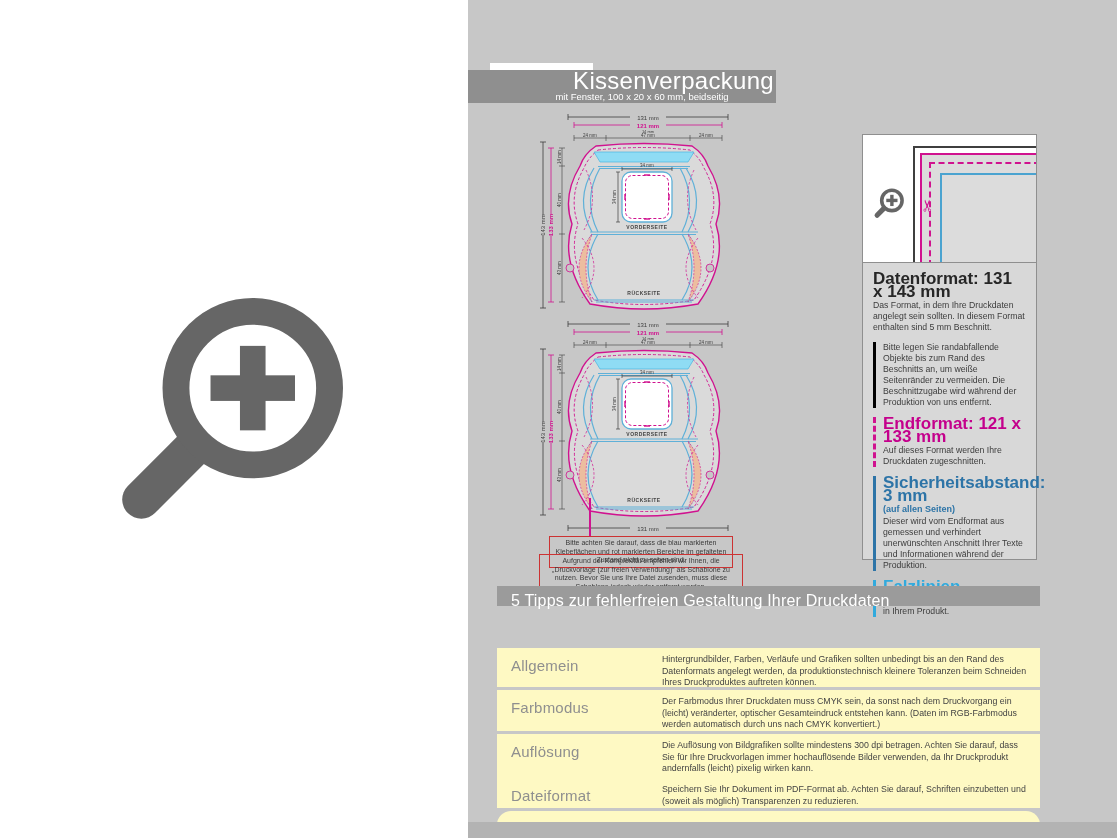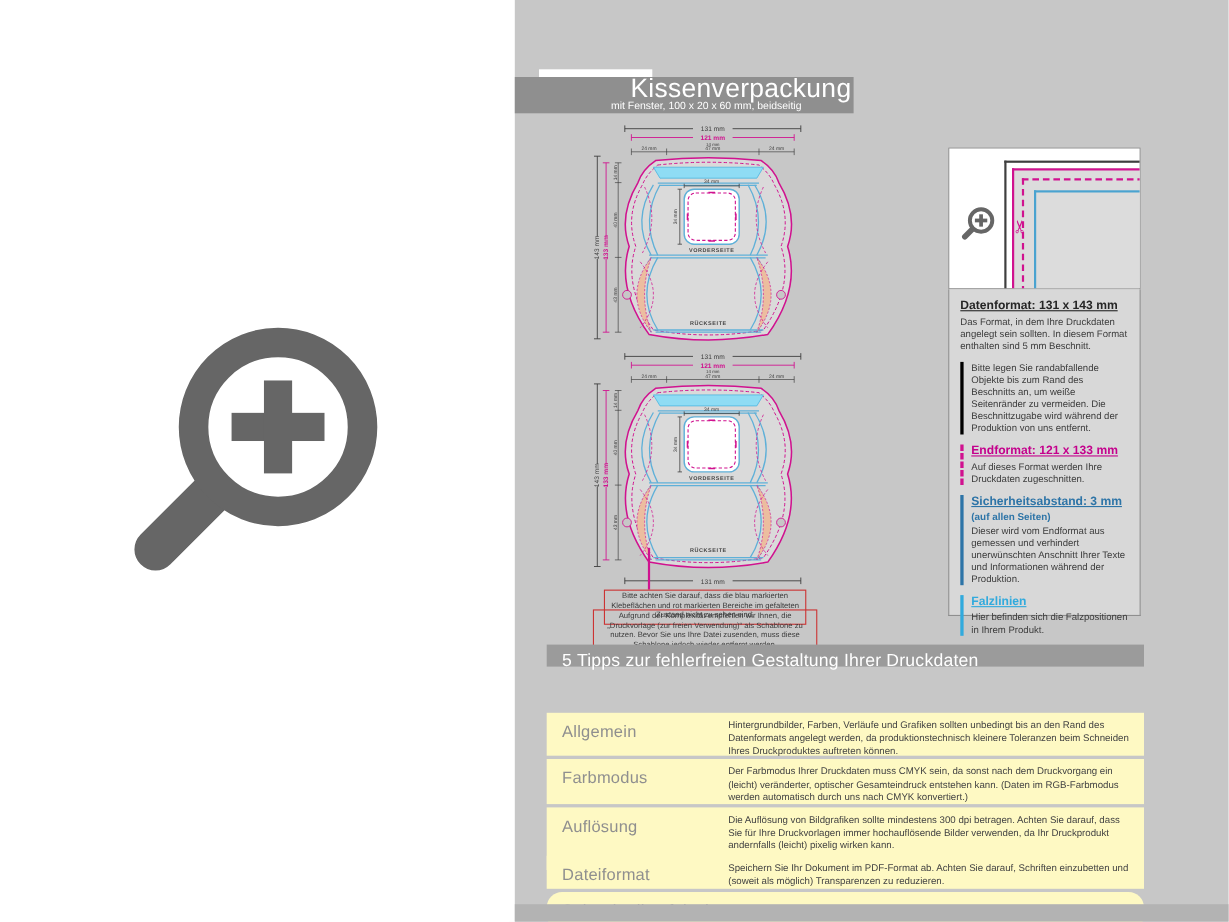--- a/index.html
+++ b/index.html
@@ -37,21 +37,21 @@
   .corner-detail { position:absolute; left:50px; top:11px; right:-2px; bottom:-2px; }
   .cd-black { position:absolute; inset:0; border-top:2px solid #3f3f3f; border-left:2px solid #3f3f3f; }
   .cd-mag   { position:absolute; left:7px; top:7px; right:-2px; bottom:-2px; border-top:2px solid #d0128f; border-left:2px solid #d0128f; background:#dcdcdc; }
   .cd-dash  { position:absolute; left:16px; top:16px; right:-2px; bottom:-2px; border-top:2px dashed #d0128f; border-left:2px dashed #d0128f; }
   .cd-blue  { position:absolute; left:27px; top:27px; right:-2px; bottom:-2px; border-top:2px solid #4aa3d0; border-left:2px solid #4aa3d0; }
   .cd-scissors { position:absolute; left:8px; top:50px; color:#d0128f; font-size:16px; transform:rotate(-90deg); }
 
   .info .texts { position:absolute; left:0; top:129px; right:0; bottom:0; background:#d8d8d8;
                  border:1px solid #8f8f8f; border-top:none; padding:9px 10px 0 10px; }
   .sec { margin-bottom:9px; }
-  .sec h3 { font-size:11px; line-height:13px; margin-bottom:2px; color:#262626;text-decoration:underline; }
+  .sec h3 { font-size:17px; line-height:13px; margin-bottom:2px; color:#262626; }
   .sec .sub { font-size:9px; line-height:10px; font-weight:bold; margin-bottom:2px; }
   .sec p { font-size:8.7px; line-height:11px; color:#3c3c3c; }
   .bar-mag  { border-left:3px solid #000000; padding-left:7px; }
   .bar-magd { border-left:3px dashed #d0128f; padding-left:7px; }
   .bar-blue { border-left:3px solid #2d74a7; padding-left:7px; }
   .bar-cyan { border-left:3px solid #31aadd; padding-left:7px; }
   .h-mag  { color:#c4008c !important; }
   .h-blue { color:#2d74a7 !important; }
   .h-cyan { color:#31aadd !important; }
 

